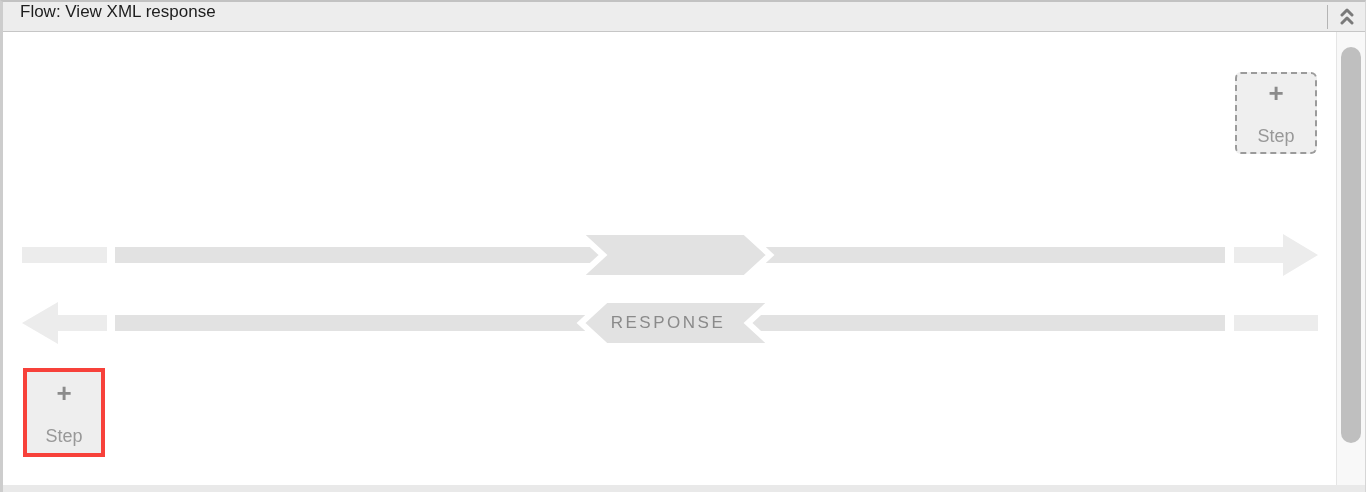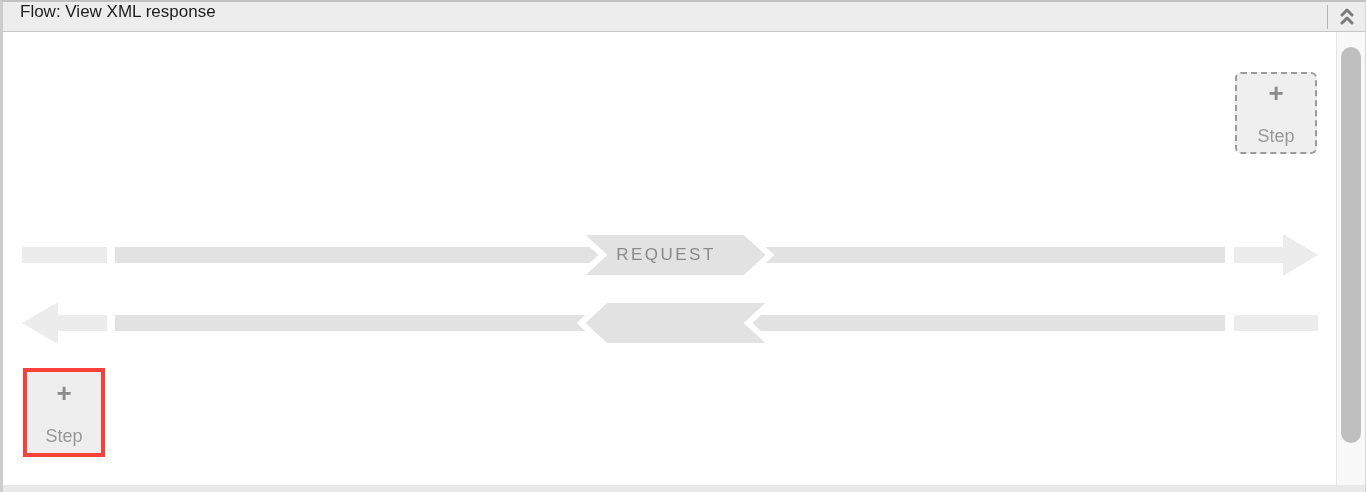--- a/index.html
+++ b/index.html
@@ -158,21 +158,21 @@
       </g>
 
       <g>
         <polygon points="104,283 55,283 55,270 19,291 55,312 55,299 104,299" fill="#ececec"></polygon>
         <rect x="112" y="283" width="1110" height="16" fill="#e2e2e2"></rect>
         <rect x="1231" y="283" width="84" height="16" fill="#ececec"></rect>
         <polygon points="603,268 770,268 745,291 770,314 603,314 578,291" fill="#e2e2e2" stroke="#ffffff" stroke-width="6"></polygon>
       </g>
     </svg>
 
-    <div class="lane-label lane-label-request">REQUEST</div>
+    <div class="lane-label lane-label-response">RESPONSE</div>
 
     <div class="step-btn step-btn-top">
       <div class="plus">+</div>
       <div class="step-label">Step</div>
     </div>
 
     <div class="step-btn step-btn-bottom">
       <div class="plus">+</div>
       <div class="step-label">Step</div>
     </div>

